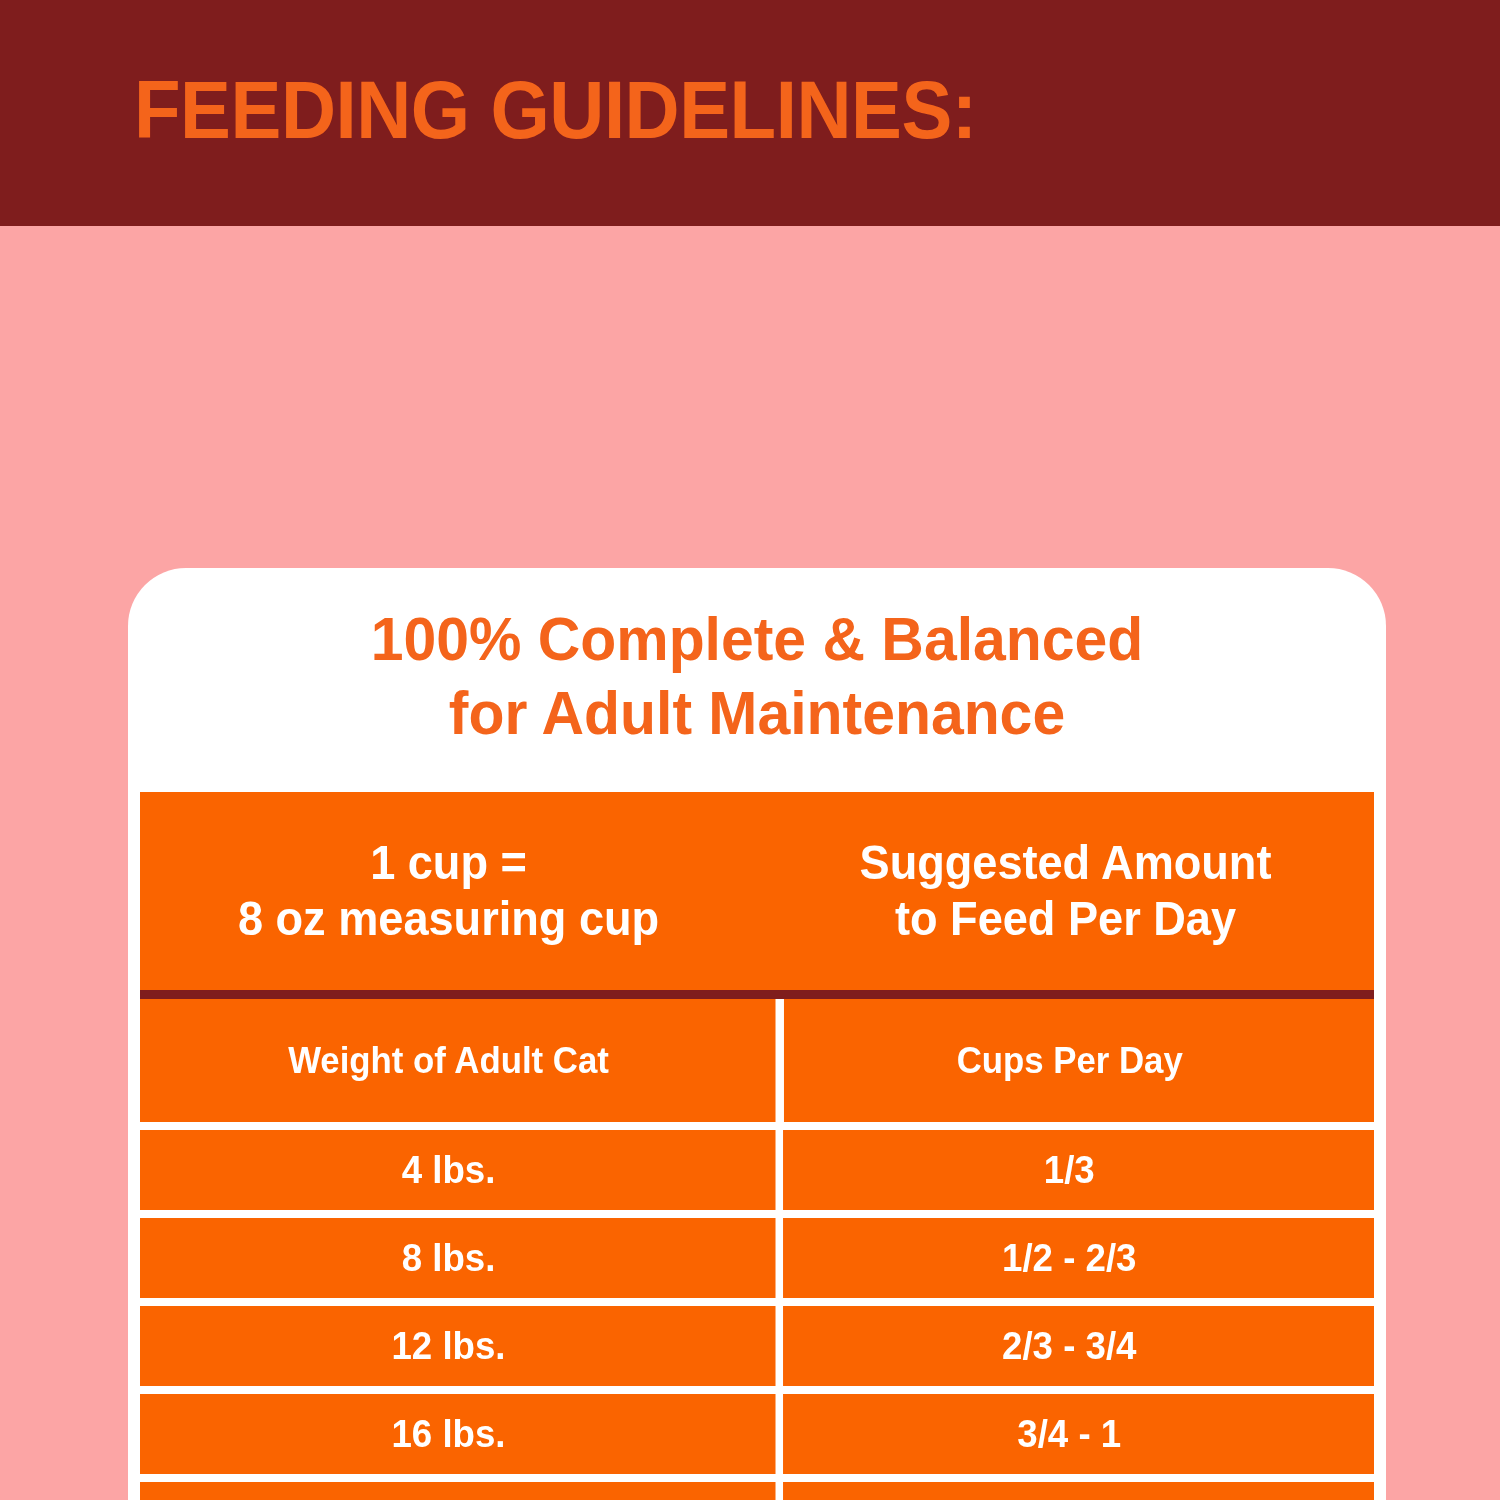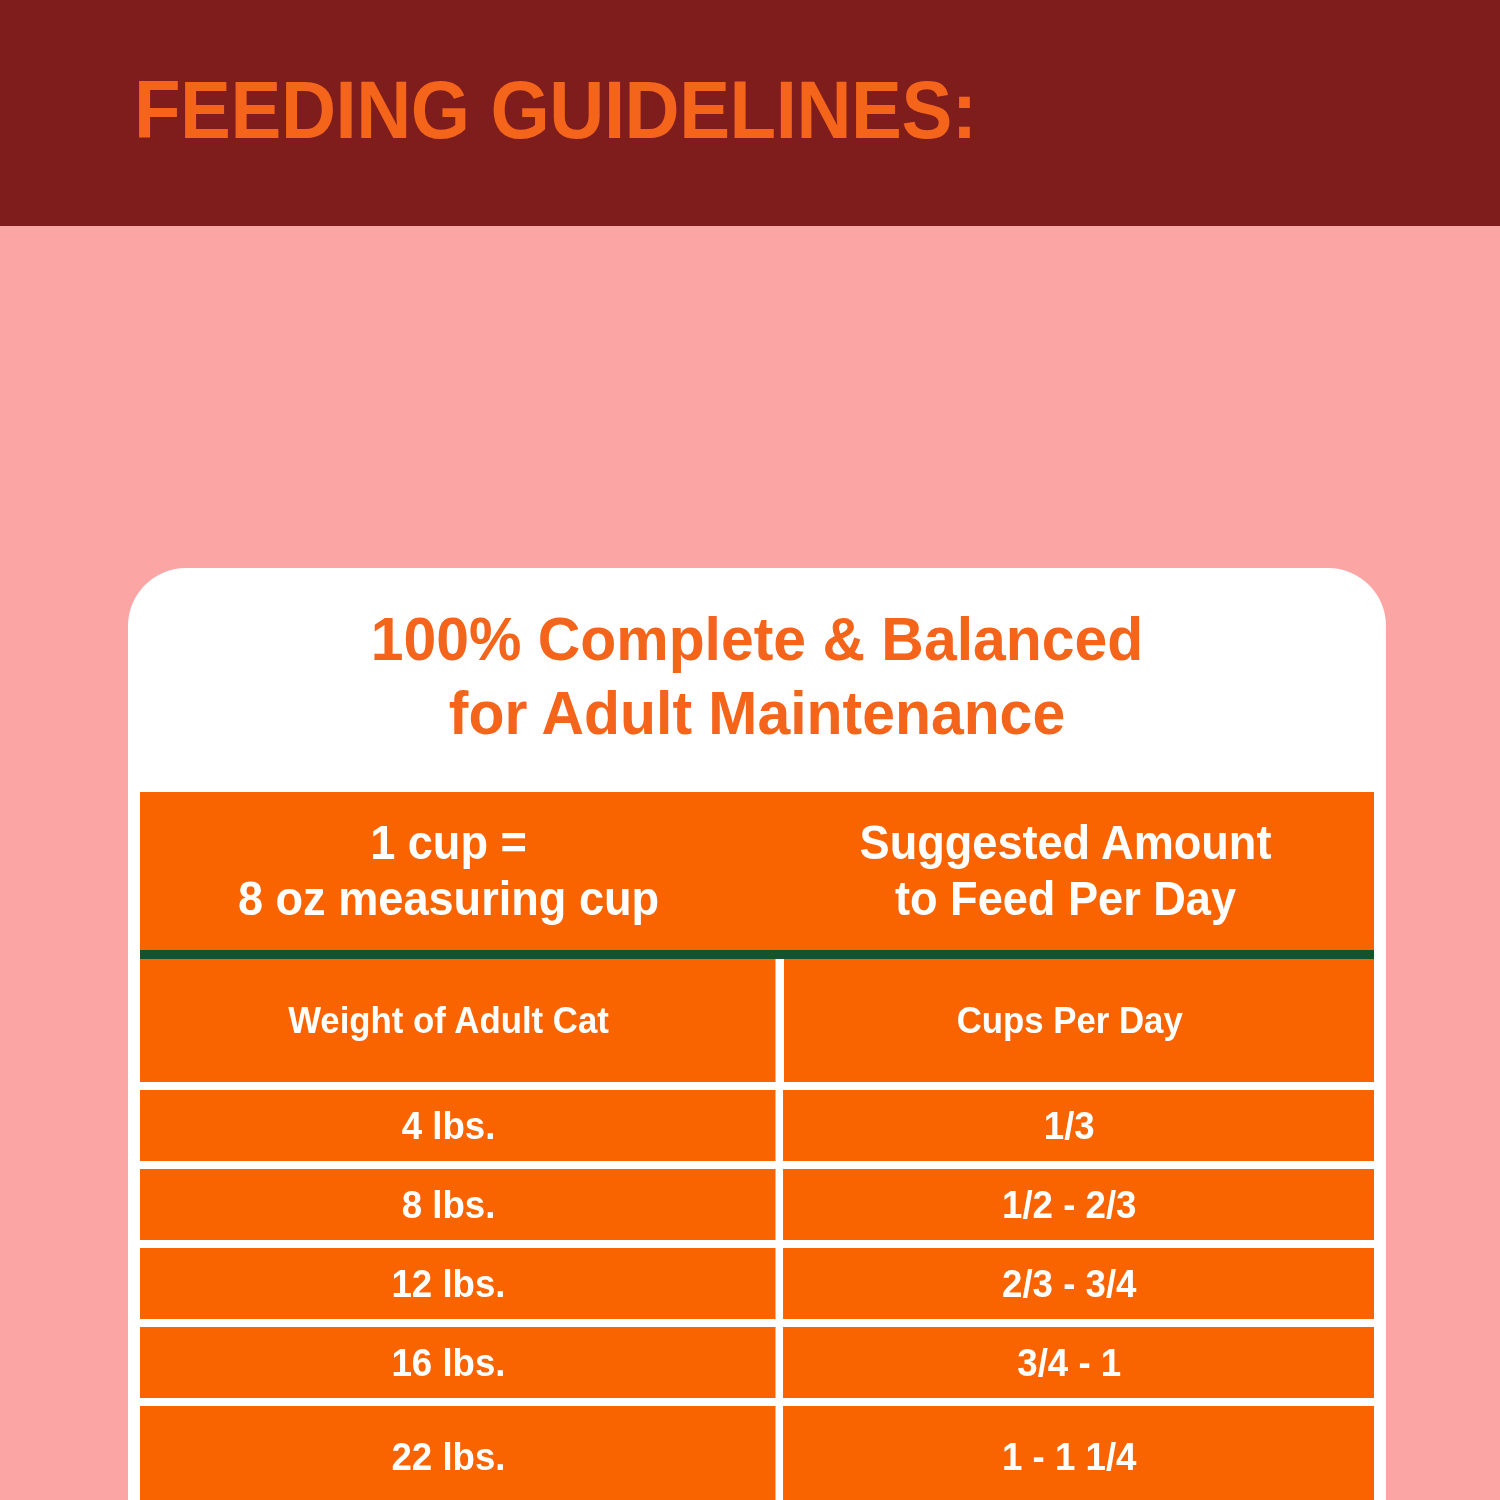--- a/index.html
+++ b/index.html
@@ -112,43 +112,43 @@
     color: #ffffff;
     font-weight: bold;
     box-sizing: border-box;
     transform-origin: center center;
   }
   .col-left  { width: 50.0%; }
   .col-right { width: 50.0%; }
 
   
   .row-banner {
-    height: 158px;
+    height: 198px;
   }
   .row-banner .tcell {
     font-size: 48px;
     line-height: 56px;
     transform: scaleX(0.94);
   }
 
   
   .row-subhead {
     height: 132px;
-    border-top: 9px solid #14532d;
+    border-top: 9px solid #7f1d1d;
   }
   .row-subhead .tcell {
     font-size: 37px;
     line-height: 44px;
     transform: scaleX(0.94);
   }
   .row-subhead .col-right { border-left: 9px solid #ffffff; }
 
   
   .row-data {
-    height: 79px;
+    height: 88px;
     border-top: 8px solid #ffffff;
   }
   .row-data .tcell {
     font-size: 39px;
     line-height: 46px;
     transform: scaleX(0.94);
   }
   .row-data .col-right { border-left: 8px solid #ffffff; }
   .row-data.last { height: 109px; }
 </style>

